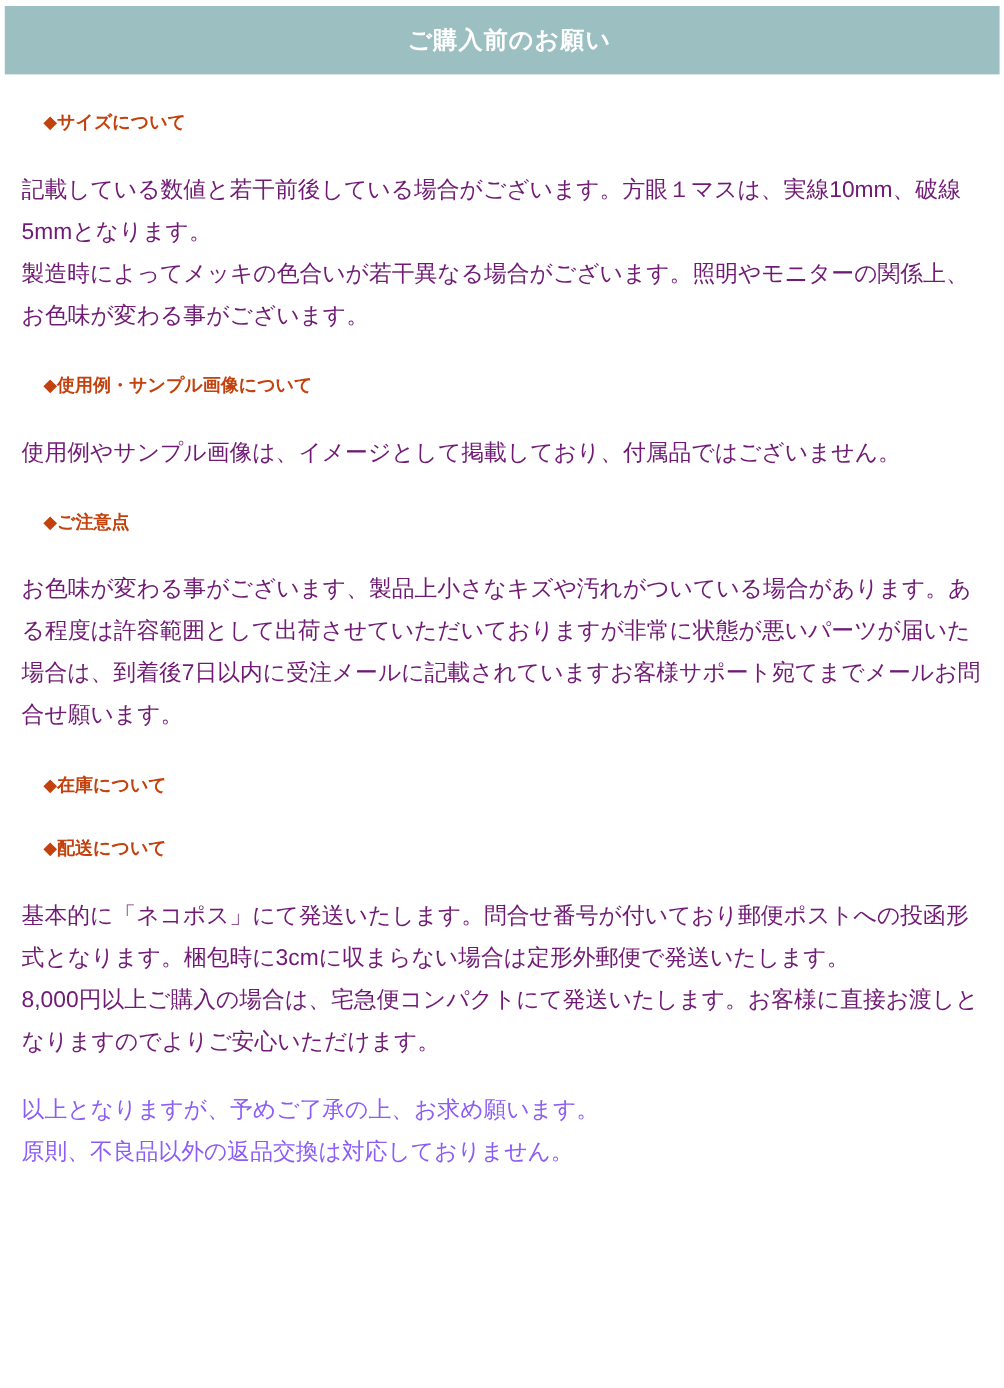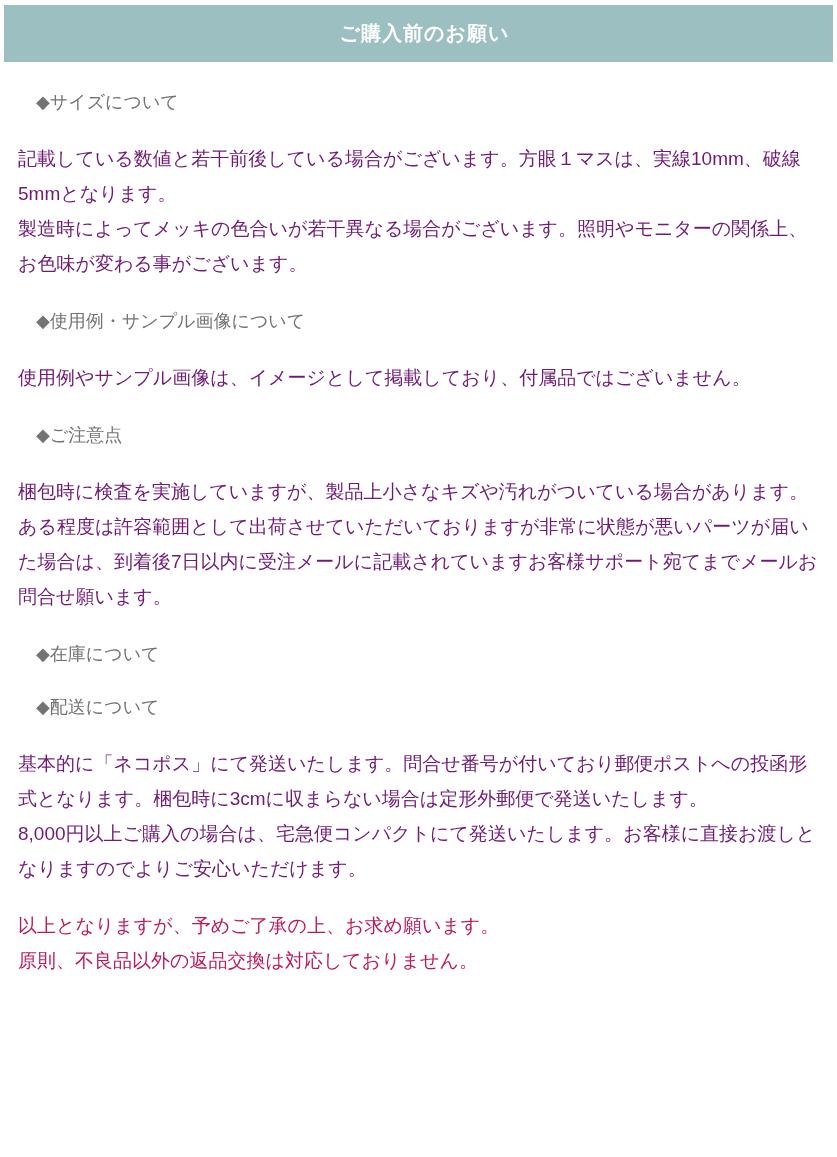--- a/index.html
+++ b/index.html
@@ -29,39 +29,39 @@
     color: #ffffff;
     font-size: 20px;
     font-weight: bold;
     letter-spacing: 1px;
   }
   .content {
     padding: 0 18px 6px 18px;
   }
   .section-heading {
     margin: 28px 0 26px 18px;
-    font-size: 18px;
+    font-size: 15px;
     line-height: 25px;
-    font-weight: normal;
-    color: #737373;
+    font-weight: bold;
+    color: #c2410c;
   }
   .section-paragraph {
     margin: 0;
     font-size: 19px;
     line-height: 35px;
     color: #701a75;
     text-align: left;
   }
   .closing {
     margin-top: 22px;
   }
   .closing-line {
     font-size: 19px;
     line-height: 35px;
-    color: #be185d;
+    color: #8b5cf6;
   }
 </style>
 </head>
 <body>
 
 <div class="page">
 
   <div class="banner">
     <span class="banner-title">ご購入前のお願い</span>
   </div>
@@ -77,21 +77,21 @@
       <p class="section-paragraph">製造時によってメッキの色合いが若干異なる場合がございます。照明やモニターの関係上、お色味が変わる事がございます。</p>
     </section>
 
     <section>
       <h3 class="section-heading">◆使用例・サンプル画像について</h3>
       <p class="section-paragraph">使用例やサンプル画像は、イメージとして掲載しており、付属品ではございません。</p>
     </section>
 
     <section>
       <h3 class="section-heading">◆ご注意点</h3>
-      <p class="section-paragraph">梱包時に検査を実施していますが、製品上小さなキズや汚れがついている場合があります。ある程度は許容範囲として出荷させていただいておりますが非常に状態が悪いパーツが届いた場合は、到着後7日以内に受注メールに記載されていますお客様サポート宛てまでメールお問合せ願います。</p>
+      <p class="section-paragraph">お色味が変わる事がございます、製品上小さなキズや汚れがついている場合があります。ある程度は許容範囲として出荷させていただいておりますが非常に状態が悪いパーツが届いた場合は、到着後7日以内に受注メールに記載されていますお客様サポート宛てまでメールお問合せ願います。</p>
     </section>
 
     <section>
       <h3 class="section-heading">◆在庫について</h3>
     </section>
 
     <section>
       <h3 class="section-heading">◆配送について</h3>
       <p class="section-paragraph">基本的に「ネコポス」にて発送いたします。問合せ番号が付いており郵便ポストへの投函形式となります。梱包時に3cmに収まらない場合は定形外郵便で発送いたします。</p>
       <p class="section-paragraph">8,000円以上ご購入の場合は、宅急便コンパクトにて発送いたします。お客様に直接お渡しとなりますのでよりご安心いただけます。</p>

